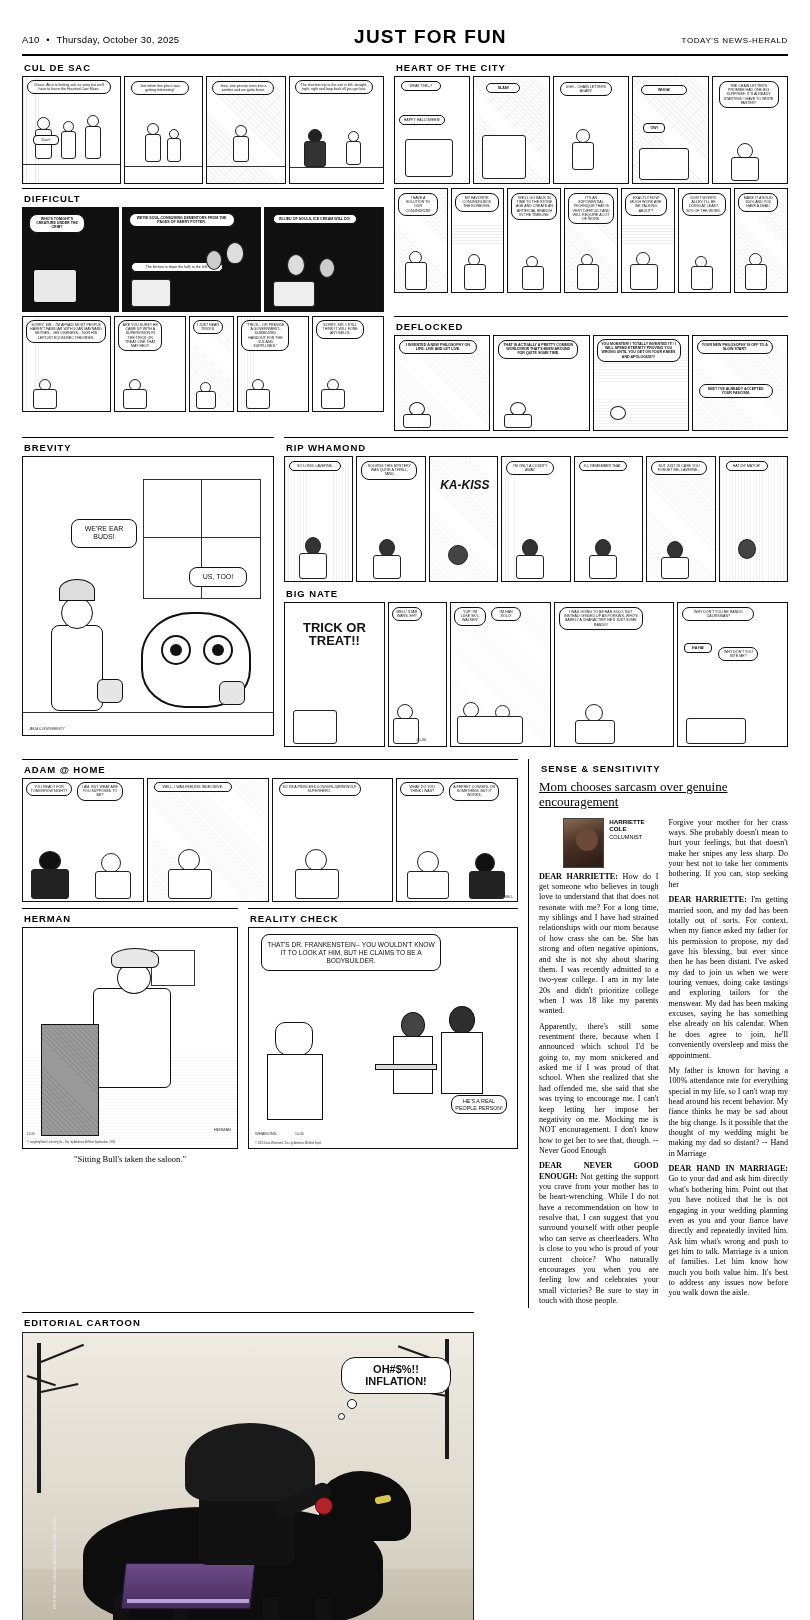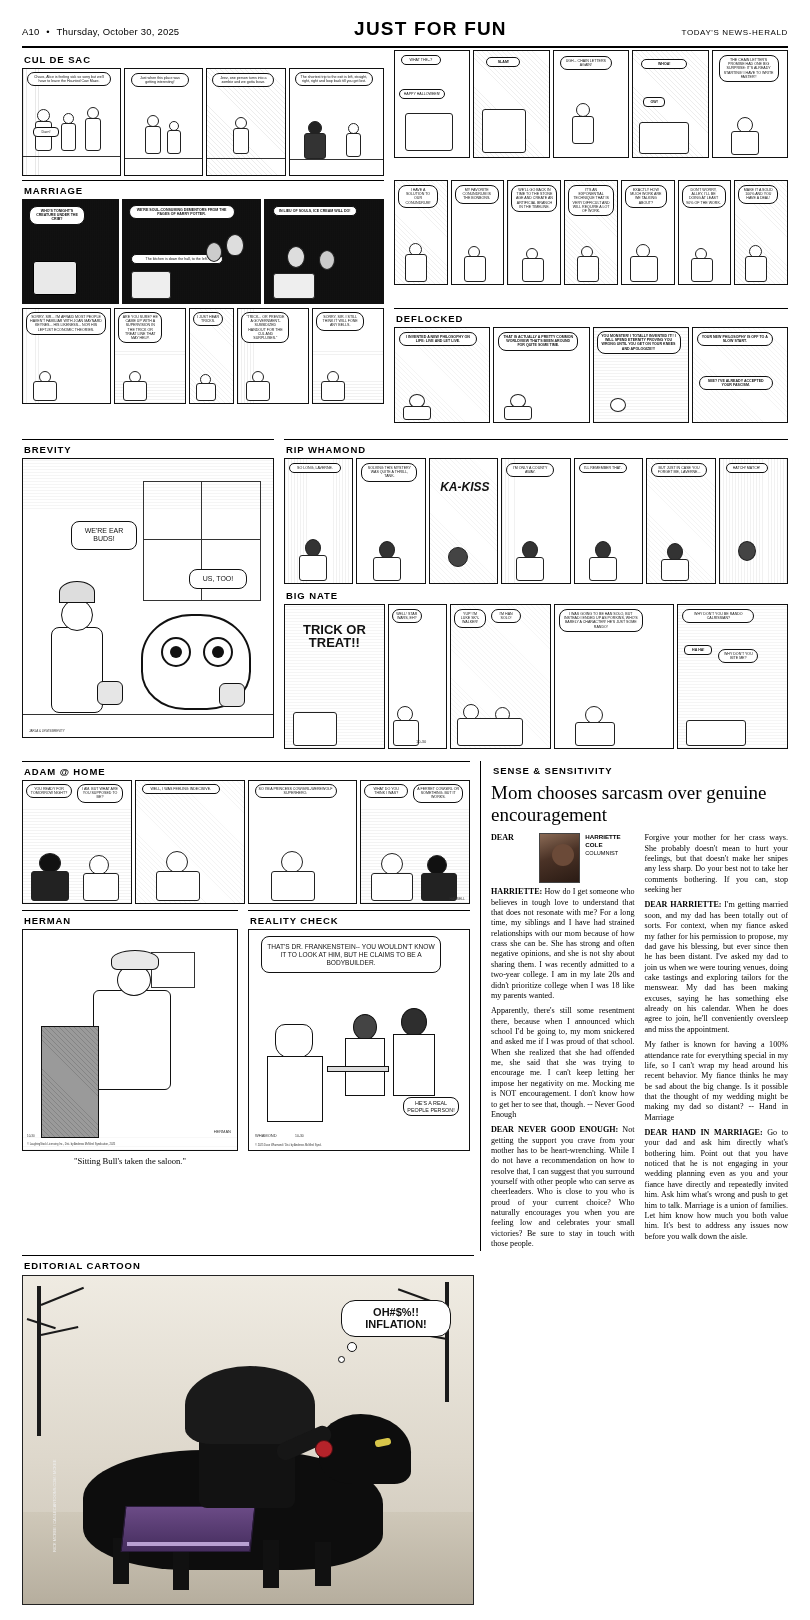--- a/index.html
+++ b/index.html
@@ -4,21 +4,21 @@
 <style>
   * { box-sizing: border-box; }
   html, body { margin:0; padding:0; }
   body {
     width: 810px; height: 1620px;
     background: #ffffff;
     font-family: "Liberation Serif", serif;
     color: #000;
     overflow: hidden;
   }
-  .page { width:810px; height:1620px; padding: 18px 22px 10px 22px; position:relative; }
+  .page { width:810px; height:1620px; padding: 26px 22px 10px 22px; position:relative; }
 
   
   .masthead {
     display:flex; align-items:baseline; justify-content:space-between;
     border-bottom: 2px solid #000; padding-bottom:6px;
   }
   .masthead .left { font-family:"Liberation Sans", sans-serif; font-size:9.5px; letter-spacing:.2px; }
   .masthead .center {
     font-family:"Liberation Sans", sans-serif; font-weight:bold;
     font-size:19px; letter-spacing:1.2px;
@@ -65,22 +65,23 @@
   .row { display:flex; gap:10px; }
   .colL { width:362px; }
   .colR { flex:1; }
 
   
   .ss-head {
     font-family:"Liberation Sans", sans-serif; font-weight:bold;
     font-size:9.5px; letter-spacing:.9px; padding:4px 0 4px 2px; border-top:1px solid #000;
   }
   .ss-title {
-    font-family:"Liberation Serif", serif; font-size:19px; line-height:1.14;
+    font-family:"Liberation Serif", serif; font-size:13px; line-height:1.14;
     margin: 2px 0 8px 0;
+    text-decoration: underline;
   }
   .ss-cols { column-count:2; column-gap:10px; column-rule:none; font-size:8.1px; line-height:1.28; text-align:justify; }
   .ss-cols p { margin:0 0 5px 0; }
   .dear { font-weight:bold; font-family:"Liberation Serif", serif; }
   .author {
     float:right; width:96px; margin:0 0 4px 6px;
     display:flex; gap:5px; align-items:flex-start;
   }
   .author .photo {
     width:46px; height:50px; border:1px solid #444;
@@ -184,20 +185,21 @@
           <div class="floor" style="bottom:15px"></div>
           <div class="fig head" style="left:18px; top:52px; width:14px; height:14px; background:#222;"></div>
           <div class="fig body" style="left:14px; top:64px; width:22px; height:26px; background:#333;"></div>
           <div class="fig head" style="left:58px; top:54px; width:11px; height:11px;"></div>
           <div class="fig body" style="left:56px; top:64px; width:15px; height:24px;"></div>
           <div class="bubble" style="left:5px; top:3px; width:78px;">The shortest trip to the exit is left, straight, right, right and loop back till you get lost.</div>
         </div>
       </div>
     </div>
     <div class="colR">
+      <div class="strip-title" style="border-top:none;">HEART OF THE CITY</div>
       <div class="panels" style="height:108px;">
         <div class="panel">
           <div class="hatch v" style="opacity:.5"></div>
           <div class="fig body" style="left:10px; bottom:6px; width:48px; height:38px;"></div>
           <div class="bubble" style="left:6px; top:4px; width:40px;">WHAT THE--?</div>
           <div class="bubble" style="left:4px; top:38px; width:46px;">HAPPY HALLOWEEN!</div>
         </div>
         <div class="panel">
           <div class="hatch d" style="opacity:.45"></div>
           <div class="bubble" style="left:12px; top:6px; width:34px; font-weight:bold;">SLAM!</div>
@@ -220,21 +222,21 @@
           <div class="bubble" style="left:6px; top:4px; width:60px;">THE CHAIN LETTER'S PROMISE HAD ONE BIG SURPRISE: IT'S ALREADY STARTING! I HAVE TO WRITE FASTER!!</div>
           <div class="fig head" style="left:24px; bottom:24px; width:16px; height:16px;"></div>
           <div class="fig body" style="left:18px; bottom:2px; width:28px; height:24px;"></div>
         </div>
       </div>
     </div>
   </div>
 
   <div class="row" style="margin-top:4px;">
     <div class="colL">
-      <div class="strip-title">MARRIAGE</div>
+      <div class="strip-title">DIFFICULT</div>
       <div class="panels" style="height:105px;">
         <div class="panel dark">
           <div class="hatch dense" style="opacity:.35"></div>
           <div class="bubble" style="left:6px; top:6px; width:56px; font-weight:bold; color:#111;">WHO'S TONIGHT'S CREATURE UNDER THE CRIB?</div>
           <div class="fig body" style="left:10px; bottom:8px; width:44px; height:34px; background:#e9e9e9; border-color:#000;"></div>
         </div>
         <div class="panel dark" style="flex:1.45">
           <div class="hatch dense" style="opacity:.3"></div>
           <div class="bubble" style="left:6px; top:5px; width:106px; font-weight:bold;">WE'RE SOUL-CONSUMING DEMENTORS FROM THE PAGES OF HARRY POTTER.</div>
           <div class="bubble" style="left:8px; top:54px; width:92px;">The kitchen is down the hall, to the left.</div>
@@ -356,21 +358,21 @@
         </div>
         <div class="panel">
           <div class="hatch d" style="opacity:.3"></div>
           <div class="bubble" style="left:4px; top:4px; width:76px; font-weight:bold;">YOUR NEW PHILOSOPHY IS OFF TO A SLOW START.</div>
           <div class="bubble" style="left:6px; top:48px; width:74px; font-weight:bold;">SEE? I'VE ALREADY ACCEPTED YOUR FASCISM.</div>
         </div>
       </div>
     </div>
   </div>
 
-  <div class="row" style="margin-top:16px;">
+  <div class="row" style="margin-top:6px;">
     <div class="colL" style="width:252px;">
       <div class="strip-title">BREVITY</div>
       <div class="panel" style="height:280px; position:relative;">
         <div class="hatch v" style="opacity:.25"></div>
 
         <div style="position:absolute; left:120px; top:22px; width:118px; height:120px; border:1px solid #333;"></div>
         <div style="position:absolute; left:120px; top:80px; width:118px; height:1px; background:#333;"></div>
         <div style="position:absolute; left:178px; top:22px; width:1px; height:120px; background:#333;"></div>
 
         <div style="position:absolute; left:118px; top:155px; width:110px; height:96px; border:2px solid #111; border-radius:46% 46% 40% 40%; background:#fff;"></div>
@@ -472,21 +474,21 @@
           <div class="fig body" style="left:8px; bottom:2px; width:60px; height:26px;"></div>
         </div>
       </div>
       <div style="position:relative; height:10px;">
         <div class="cap" style="left:132px; top:-10px; font-size:4px;">10-30</div>
       </div>
     </div>
   </div>
 
   <div class="row" style="margin-top:2px;">
-    <div class="colL" style="width:448px;">
+    <div class="colL" style="width:496px;">
       <div class="strip-title">ADAM @ HOME</div>
       <div class="panels" style="height:124px;">
         <div class="panel">
           <div class="hatch v" style="opacity:.3"></div>
           <div class="bubble" style="left:3px; top:3px; width:46px;">YOU READY FOR TOMORROW NIGHT?</div>
           <div class="bubble" style="left:54px; top:3px; width:46px;">I AM. BUT WHAT ARE YOU SUPPOSED TO BE?</div>
           <div class="fig head" style="left:16px; bottom:30px; width:22px; height:20px; background:#111;"></div>
           <div class="fig body" style="left:8px; bottom:2px; width:38px; height:30px; background:#222;"></div>
           <div class="fig head" style="right:22px; bottom:28px; width:20px; height:20px;"></div>
           <div class="fig body" style="right:12px; bottom:2px; width:36px; height:28px;"></div>

